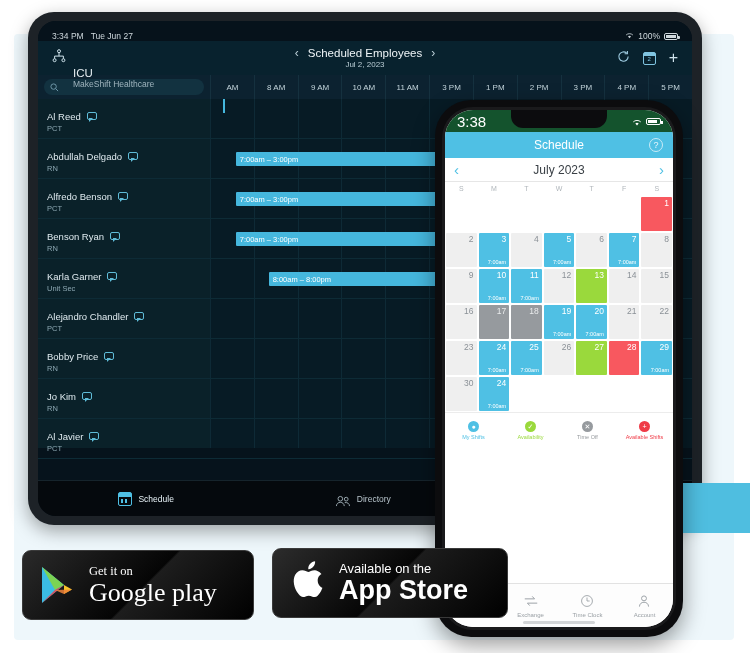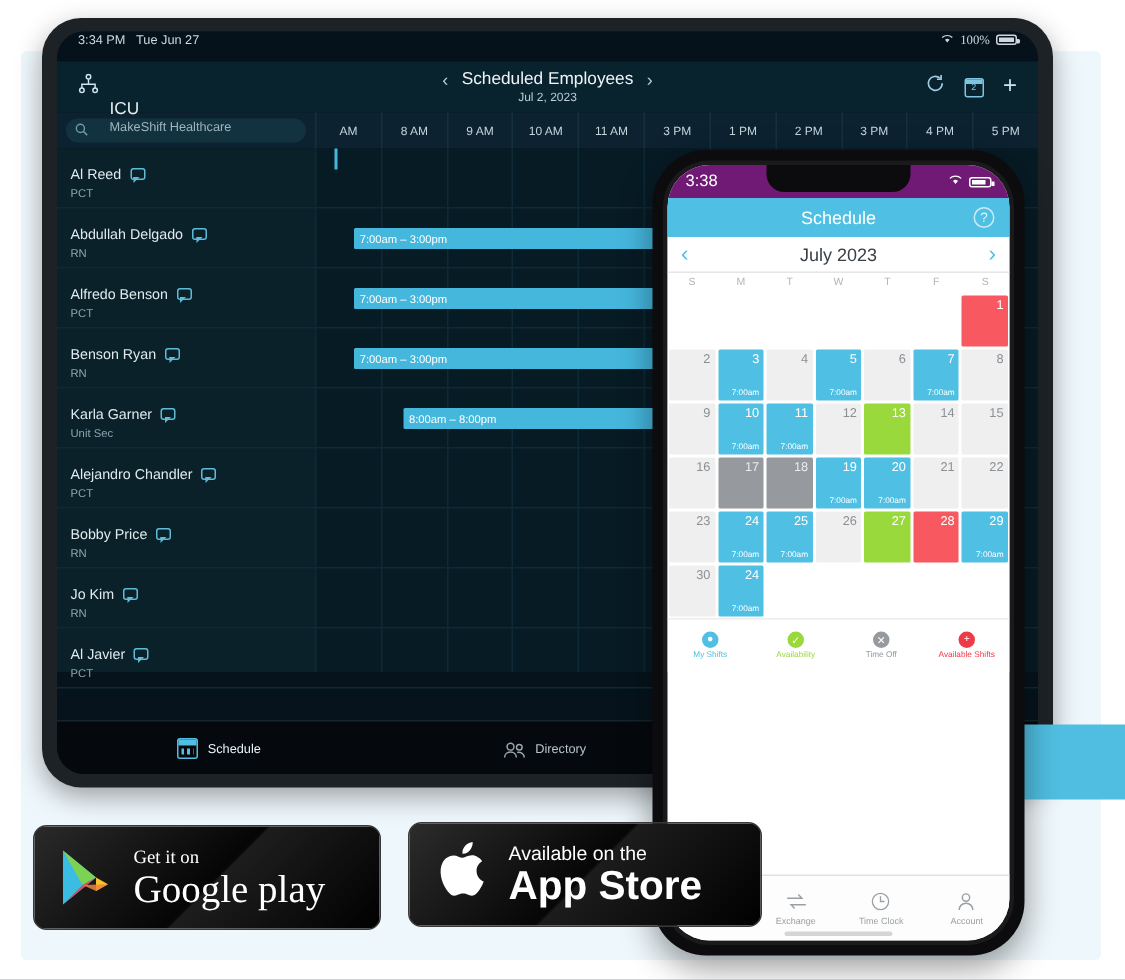--- a/index.html
+++ b/index.html
@@ -26,25 +26,25 @@
     box-shadow: 0 6px 18px rgba(0,0,0,.35);
   }
   .tablet-inner {
     position:relative; width:100%; height:100%;
     background:#06131c;
     border-radius:18px;
     overflow:hidden;
   }
   
   .ipad-status {
-    height:20px; display:flex; align-items:flex-start; justify-content:space-between;
+    height:20px; display:flex; align-items:flex-end; justify-content:space-between;
     padding:0 14px; color:#cfd8dd; font-size:8.5px; background:#06121b;
   }
   .ipad-status .left { display:flex; gap:7px; }
-  .ipad-status .right { display:flex; gap:4px; align-items:center;font-family:Liberation Serif, serif; }
+  .ipad-status .right { display:flex; gap:4px; align-items:center; }
   .wifi-icon { display:inline-block; width:9px; height:8px; }
   .batt {
     display:inline-block; width:14px; height:7px; border:1px solid #cfd8dd;
     border-radius:2px; position:relative;
   }
   .batt:before{content:"";position:absolute;left:1px;top:1px;bottom:1px;right:1px;background:#cfd8dd;}
   .batt:after{content:"";position:absolute;right:-3px;top:2px;width:2px;height:3px;background:#cfd8dd;border-radius:0 1px 1px 0;}
 
   
   .app-header {
@@ -159,21 +159,21 @@
   .phone-bezel { width:100%; height:100%; background:#1a1a1c; border-radius:31px; padding:3px; }
   .phone-screen {
     position:relative; width:100%; height:100%; background:#fff;
     border-radius:28px; overflow:hidden;
   }
   .notch {
     position:absolute; left:50%; transform:translateX(-50%); top:0;
     width:96px; height:18px; background:#0c0c0e; border-radius:0 0 12px 12px; z-index:5;
   }
   .ios-status {
-    height:22px; background:#701a75; color:#fff; font-size:11px;
+    height:22px; background:#14532d; color:#fff; font-size:15px;
     display:flex; align-items:center; justify-content:space-between; padding:0 12px;
   }
   .ios-batt{ display:inline-block;width:15px;height:7px;border:1px solid #fff;border-radius:2px;position:relative;}
   .ios-batt:before{content:"";position:absolute;left:1px;top:1px;bottom:1px;width:9px;background:#fff;}
   .ios-batt:after{content:"";position:absolute;right:-3px;top:2px;width:2px;height:3px;background:#fff;}
   .ios-title-bar {
     height:26px; background:#4fc0e4; display:flex; align-items:center;
     justify-content:center; position:relative;
   }
   .ios-title-bar .t { color:#fff; font-size:12px; }

